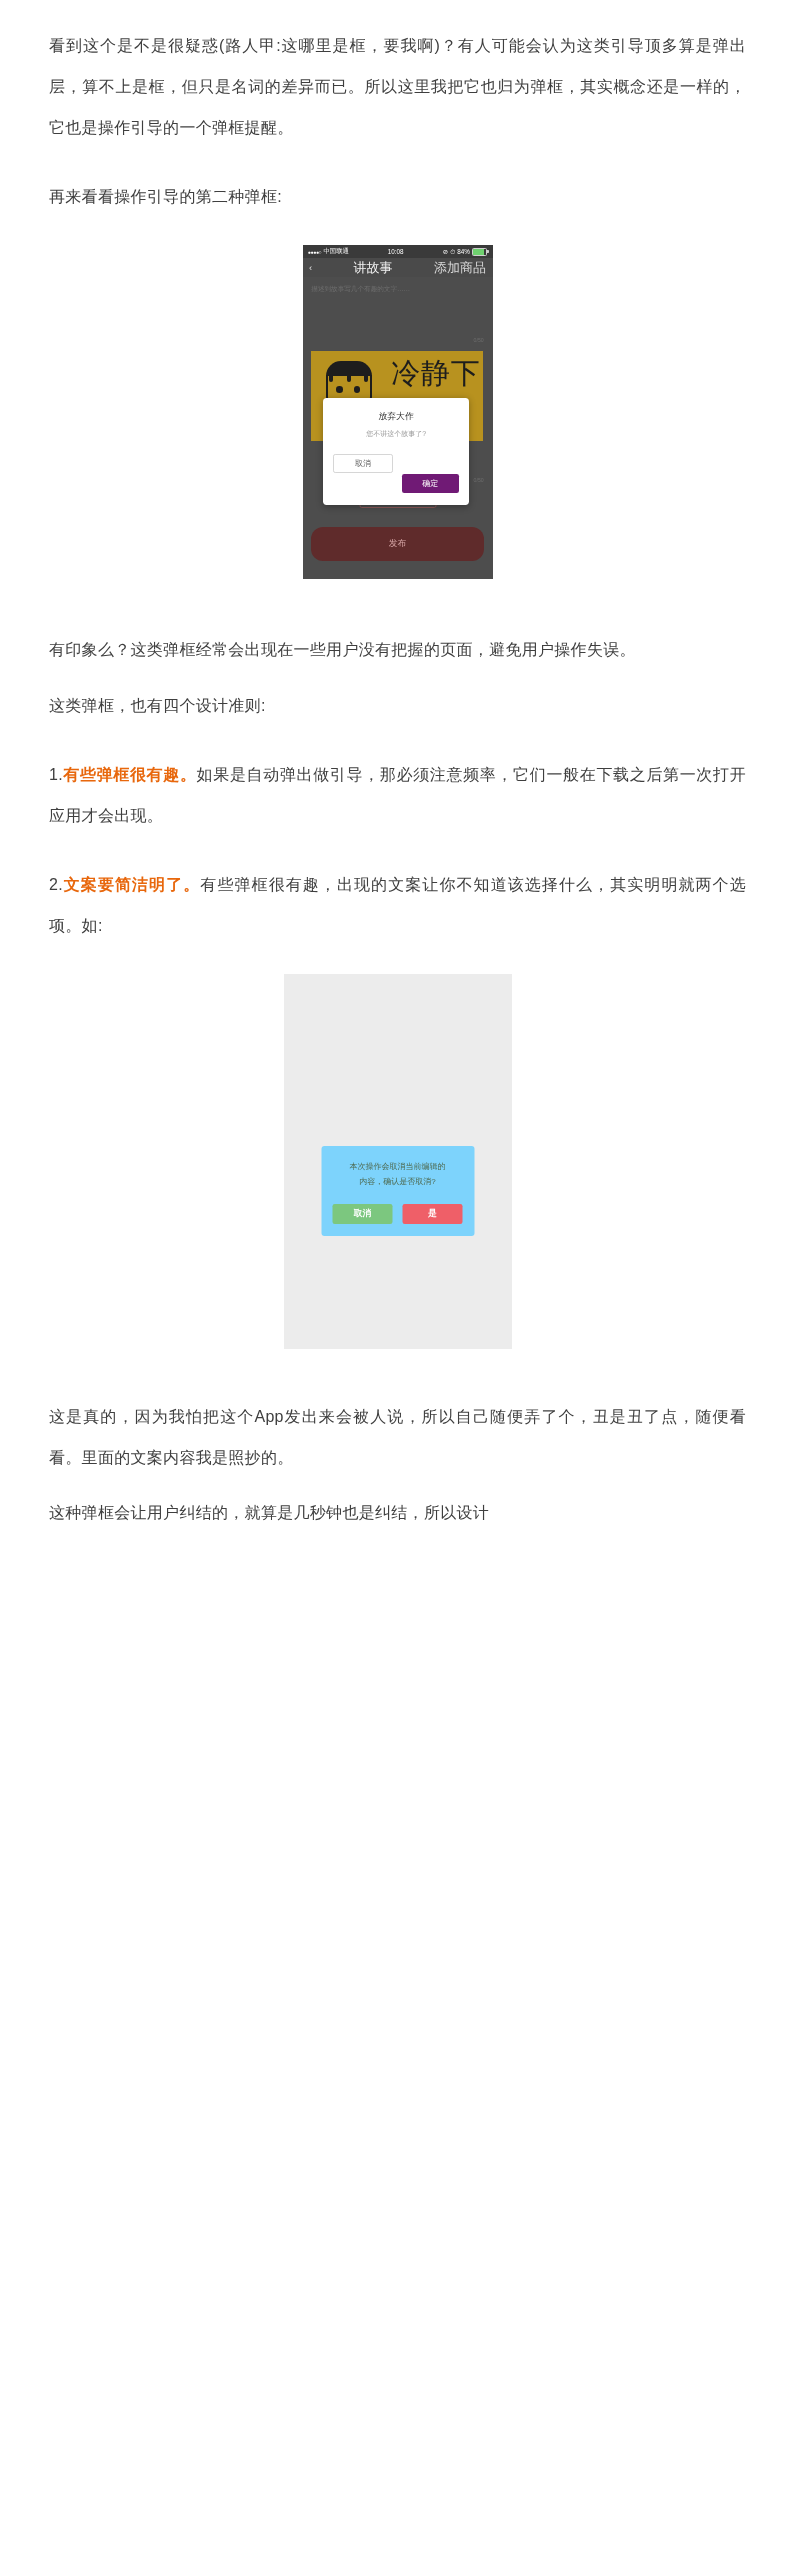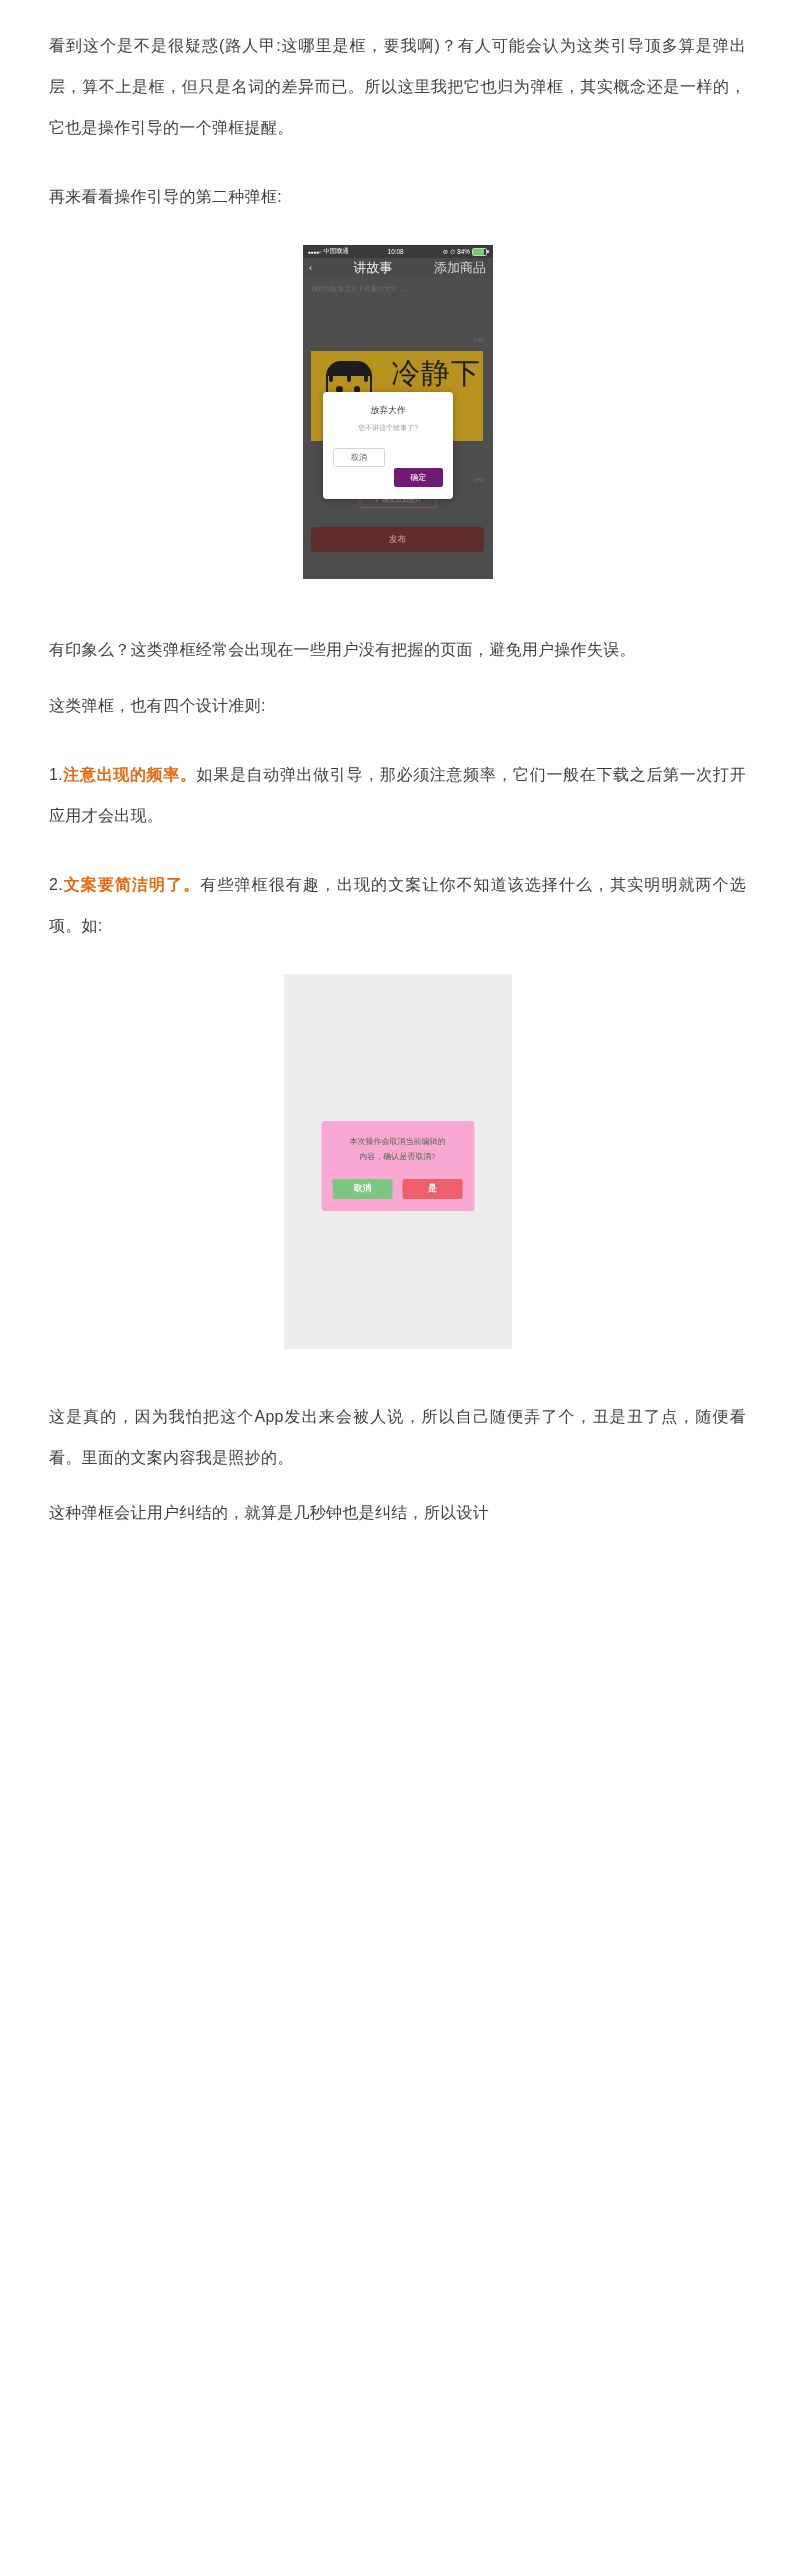--- a/index.html
+++ b/index.html
@@ -233,34 +233,34 @@
     display: flex;
     align-items: center;
     justify-content: center;
     box-sizing: border-box;
   }
   .ph-publish {
     position: absolute;
     left: 8.8px;
     right: 8.8px;
     top: 250px;
-    height: 25px;
+    height: 34px;
     background: #5f2b2b;
     color: #d8a7a7;
     display: flex;
     align-items: center;
     justify-content: center;
     font-size: 8.8px;
-    border-radius: 4px;
+    border-radius: 12px;
   }
   .dialog {
     position: absolute;
     left: 20.6px;
-    top: 115px;
-    width: 130px;
+    top: 121px;
+    width: 146px;
     background: #ffffff;
     border-radius: 3.7px;
     overflow: hidden;
     box-shadow: 0 1.5px 7.4px rgba(0,0,0,0.3);
   }
   .dlg-title {
     text-align: center;
     color: #333333;
     font-size: 8.8px;
     padding: 12.5px 0 0 0;
@@ -305,23 +305,23 @@
   .mock2 {
     width: 228px;
     height: 375px;
     background: #ececec;
     position: relative;
   }
   .green-card {
     position: absolute;
     left: 50%;
     transform: translateX(-50%);
-    top: 147px;
+    top: 172px;
     width: 153px;
-    background: #f9a8d4;
+    background: #7dd3fc;
     border-radius: 2.9px;
     padding: 14.7px 11.8px 11.8px 11.8px;
     box-sizing: border-box;
   }
   .green-text {
     color: #4e6b52;
     font-size: 8px;
     line-height: 14.7px;
     text-align: center;
   }
@@ -414,21 +414,21 @@
       </div>
     </div>
 
   </div>
 </div>
 
 <div class="article">
   <p class="para tight">有印象么？这类弹框经常会出现在一些用户没有把握的页面，避免用户操作失误。</p>
   <p class="para">这类弹框，也有四个设计准则:</p>
 
-  <p class="para"><span>1.</span><span class="highlight">注意出现的频率。</span><span>如果是自动弹出做引导，那必须注意频率，它们一般在下载之后第一次打开应用才会出现。</span></p>
+  <p class="para"><span>1.</span><span class="highlight">有些弹框很有趣。</span><span>如果是自动弹出做引导，那必须注意频率，它们一般在下载之后第一次打开应用才会出现。</span></p>
 
   <p class="para"><span>2.</span><span class="highlight">文案要简洁明了。</span><span>有些弹框很有趣，出现的文案让你不知道该选择什么，其实明明就两个选项。如:</span></p>
 </div>
 
 <div class="mock2-wrap">
   <div class="mock2">
     <div class="green-card">
       <div class="green-text">本次操作会取消当前编辑的</div>
       <div class="green-text">内容，确认是否取消?</div>
       <div class="green-btns">

